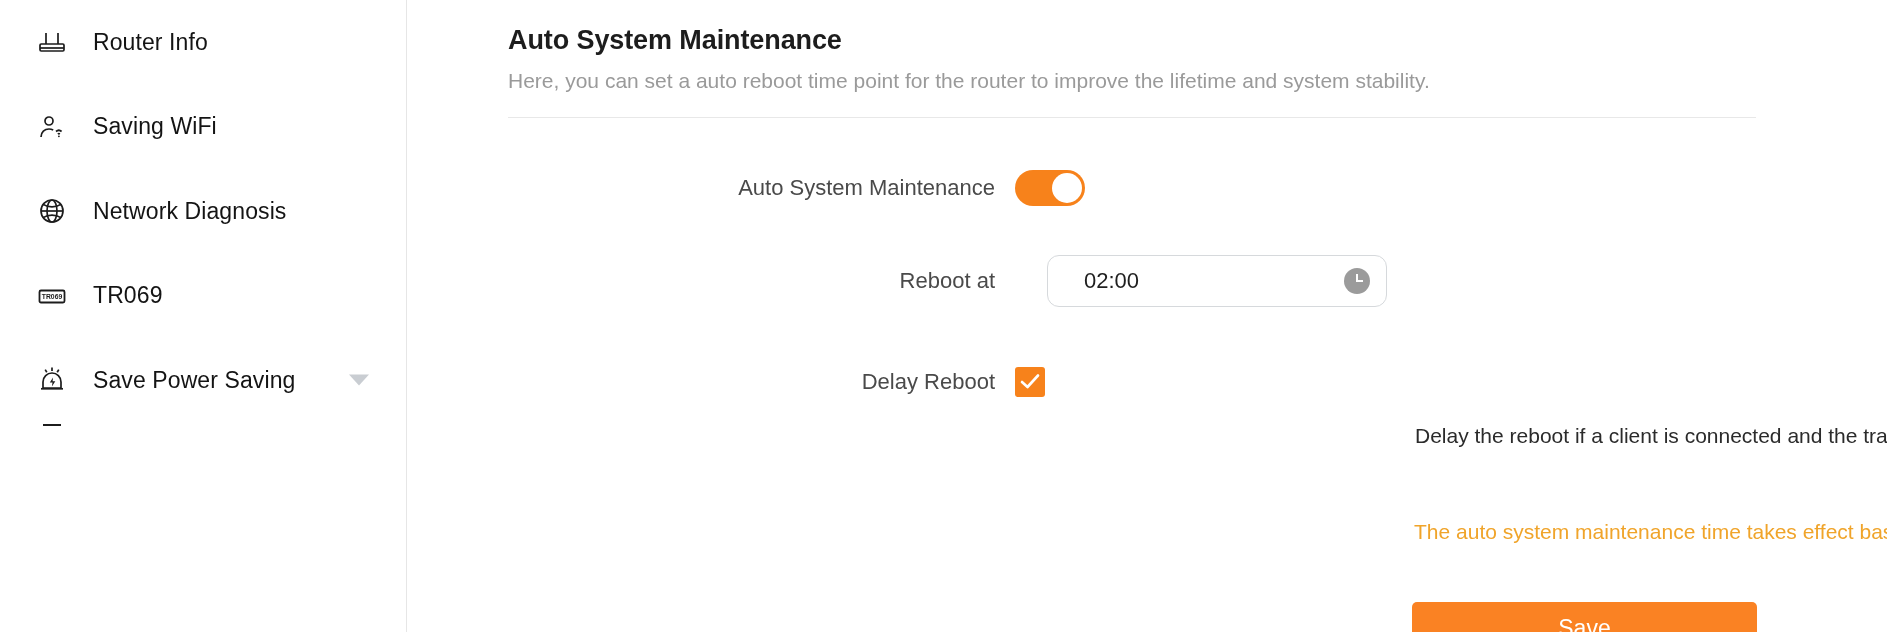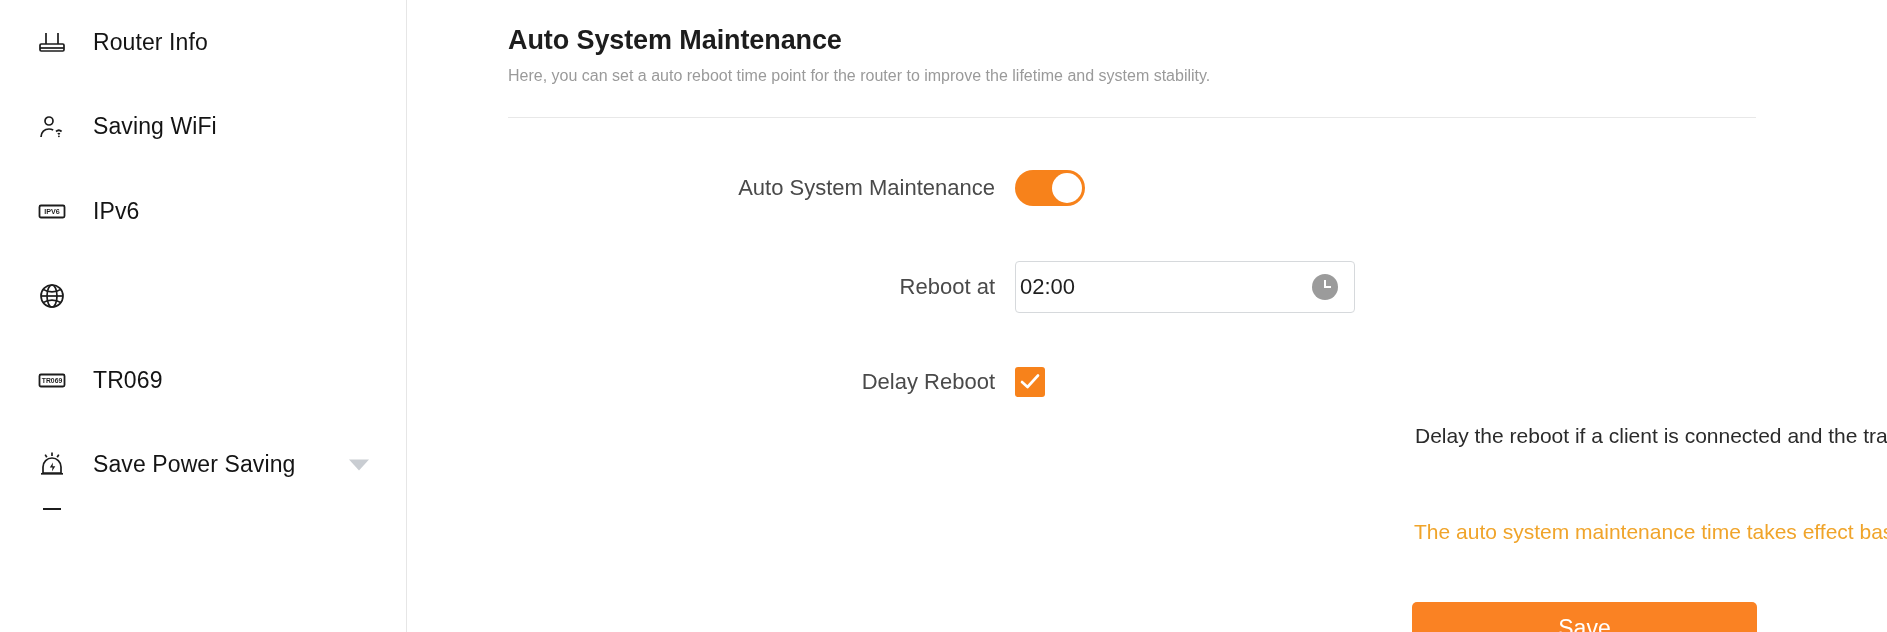--- a/index.html
+++ b/index.html
@@ -71,21 +71,21 @@
     left: 101px; top: 0px;
     font-size: 27px;
     font-weight: bold;
     color: #1d1d1d;
     letter-spacing: -0.1px;
     line-height: 44px;
   }
   .page-subtitle {
     position: absolute;
     left: 101px; top: 44px;
-    font-size: 16px;
+    font-size: 21px;
     color: #9a9a9a;
     line-height: 32px;
     white-space: nowrap;
   }
   .divider {
     position: absolute;
     left: 101px; top: 117px;
     width: 1248px; height: 1px;
     background: #e8e8e8;
   }
@@ -118,29 +118,29 @@
   }
   .toggle .knob {
     position: absolute;
     top: 3px; right: 3px;
     width: 30px; height: 30px;
     border-radius: 50%;
     background: #ffffff;
   }
 
   
-  .row-time { left: 188px; top: 144px; }
+  .row-time { left: 188px; top: 138px; gap: 32px; }
   .time-field {
     width: 340px; height: 52px;
     border: 1px solid #d6d9dc;
-    border-radius: 4px;
+    border-radius: 12px;
     background: #ffffff;
     display: flex;
     align-items: center;
-    padding: 0 16px 0 4px;
+    padding: 0 16px 0 36px;
     cursor: text;
   }
   .time-value {
     flex: 1 1 auto;
     font-size: 22px;
     color: #1f1f1f;
   }
   .clock-icon {
     width: 26px; height: 26px;
     flex: 0 0 26px;
@@ -232,40 +232,32 @@
           <path d="M4 25c0-5 3.6-8 8-8 1.6 0 3 .4 4.2 1"></path>
           <path d="M19 19.5a4.2 4.2 0 0 1 5.6 0"></path>
           <path d="M20.8 22a2 2 0 0 1 2.1 0"></path>
           <circle cx="21.9" cy="24.3" r="0.9" fill="#1c1c1c" stroke="none"></circle>
         </svg>
       </span>
       <span class="nav-label">Saving WiFi</span>
     </div>
 
 
-    <div class="nav-item">
-      <span class="nav-icon">
-        <svg width="30" height="30" viewBox="0 0 30 30">
-          <rect x="2.5" y="9.5" width="25" height="12" rx="1.5" fill="none" stroke="#1c1c1c" stroke-width="1.8"></rect>
-          <text x="15" y="18.4" font-family="Liberation Sans, sans-serif" font-size="7.2" font-weight="bold" fill="#1c1c1c" text-anchor="middle">IPV6</text>
-        </svg>
-      </span>
-      <span class="nav-label">IPv6</span>
-    </div>
 
     <div class="nav-item">
       <span class="nav-icon">
         <svg width="30" height="30" viewBox="0 0 30 30" fill="none" stroke="#1c1c1c" stroke-width="1.7">
           <circle cx="15" cy="15" r="11"></circle>
           <ellipse cx="15" cy="15" rx="5" ry="11"></ellipse>
           <line x1="4" y1="15" x2="26" y2="15"></line>
           <path d="M6.2 8.4c2.4 1.6 5.5 2.5 8.8 2.5s6.4-.9 8.8-2.5"></path>
           <path d="M6.2 21.6c2.4-1.6 5.5-2.5 8.8-2.5s6.4.9 8.8 2.5"></path>
         </svg>
       </span>
+      <span class="nav-label">Network Diagnosis</span>
     </div>
 
     <div class="nav-item">
       <span class="nav-icon">
         <svg width="30" height="30" viewBox="0 0 30 30">
           <rect x="2.5" y="9.5" width="25" height="12" rx="1.5" fill="none" stroke="#1c1c1c" stroke-width="1.8"></rect>
           <text x="15" y="18.4" font-family="Liberation Sans, sans-serif" font-size="6.8" font-weight="bold" fill="#1c1c1c" text-anchor="middle">TR069</text>
         </svg>
       </span>
       <span class="nav-label">TR069</span>

